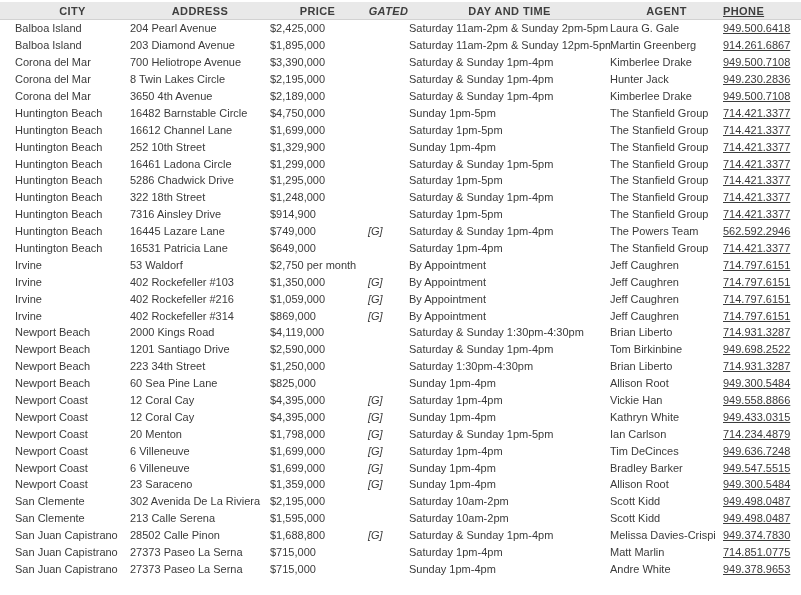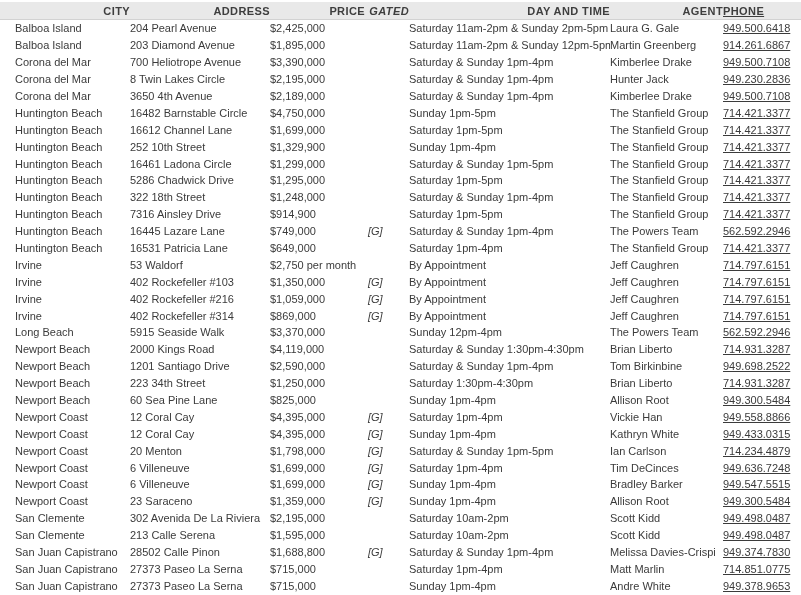--- a/index.html
+++ b/index.html
@@ -28,21 +28,21 @@
   col.c-day     { width: 201px; }
   col.c-agent   { width: 113px; }
   col.c-phone   { width: 78px;  }
 
   thead th {
     background: #e9e9e9;
     font-size: 11px;
     font-weight: bold;
     letter-spacing: 0.4px;
     color: #3e3e3e;
-    text-align: right;
+    text-align: center;
     height: 17px;
     padding: 0;
     vertical-align: middle;
     border-bottom: 1px solid #d2d2d2;
     white-space: nowrap;
     overflow: hidden;
   }
   tbody td {
     font-size: 11px;
     color: #3b3b3b;
@@ -242,29 +242,20 @@
         <tr>
           <td class="first-col">Irvine</td>
           <td>402 Rockefeller #314</td>
           <td>$869,000</td>
           <td class="gated-col">[G]</td>
           <td>By Appointment</td>
           <td>Jeff Caughren</td>
           <td class="phone-col">714.797.6151</td>
         </tr>
         <tr>
-          <td class="first-col">Long Beach</td>
-          <td>5915 Seaside Walk</td>
-          <td>$3,370,000</td>
-          <td class="gated-col"></td>
-          <td>Sunday 12pm-4pm</td>
-          <td>The Powers Team</td>
-          <td class="phone-col">562.592.2946</td>
-        </tr>
-        <tr>
           <td class="first-col">Newport Beach</td>
           <td>2000 Kings Road</td>
           <td>$4,119,000</td>
           <td class="gated-col"></td>
           <td>Saturday &amp; Sunday 1:30pm-4:30pm</td>
           <td>Brian Liberto</td>
           <td class="phone-col">714.931.3287</td>
         </tr>
         <tr>
           <td class="first-col">Newport Beach</td>

